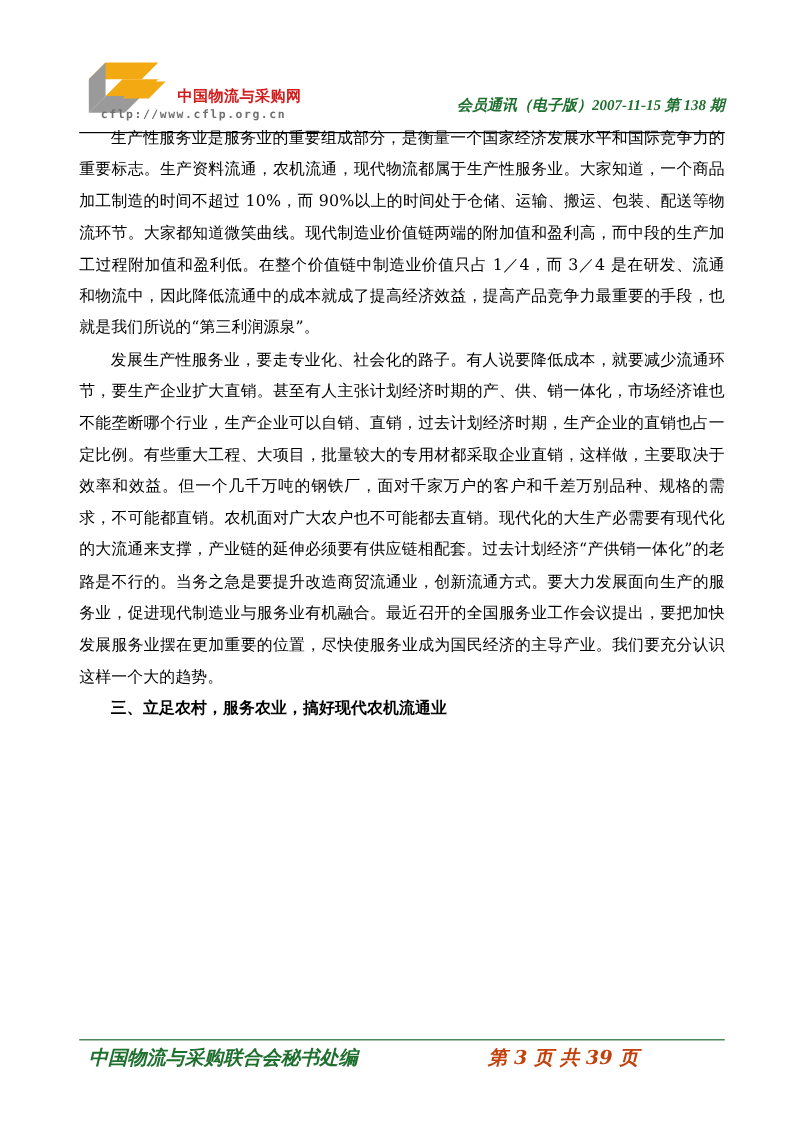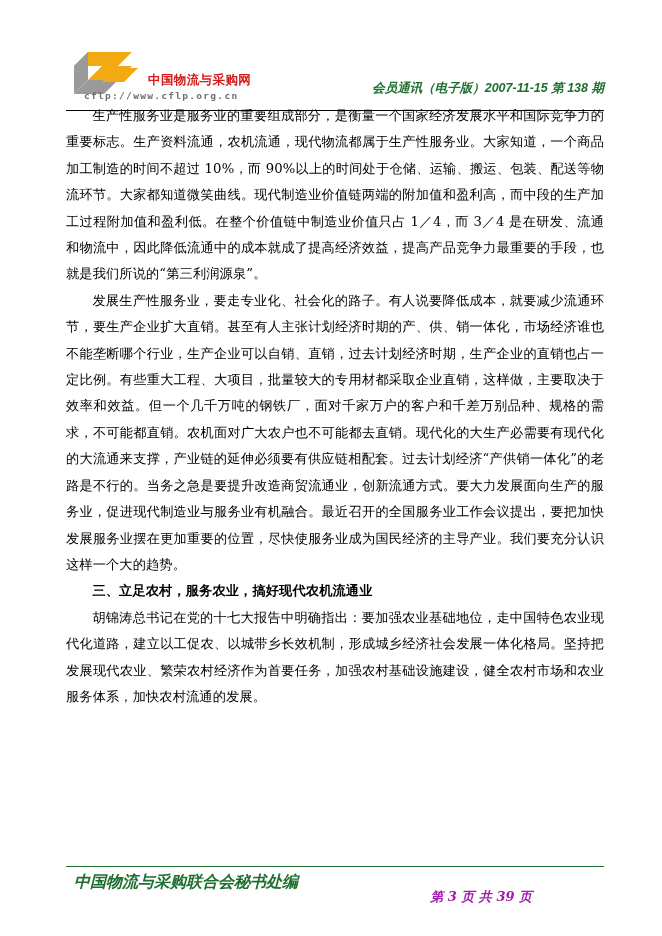--- a/index.html
+++ b/index.html
@@ -74,21 +74,21 @@
     letter-spacing: 1.3px;
     color: #6f6f6f;
     white-space: nowrap;
     line-height: 1;
   }
 
   .header-issue {
     position: absolute;
     right: 0px;
     top: 34px;
-    font-family: Liberation Sans, sans-serif;
+    font-family: Liberation Serif, serif;
     font-style: italic;
     font-weight: bold;
     font-size: 12.5px;
     color: #1f6f2f;
     white-space: nowrap;
     line-height: 1;
   }
 
   .header-rule {
     position: absolute;
@@ -152,25 +152,24 @@
     white-space: nowrap;
     line-height: 1.2;
   }
   .footer-right {
     position: absolute;
     right: 72px;
     top: 0;
     font-family: "DejaVu Serif", "Liberation Serif", serif;
     font-style: italic;
     font-weight: bold;
-    font-size: 13px;
-    color: #a21caf;
+    font-size: 16px;
+    color: #c2410c;
     white-space: nowrap;
     line-height: 1.2;
-    margin-top: 17px;
   }
 </style>
 </head>
 <body>
 
 <div class="page">
 
   <div class="header">
     <div class="header-inner">
 
@@ -191,21 +190,20 @@
       <div class="header-issue">会员通讯（电子版）2007-11-15 第 138 期</div>
 
     </div>
   </div>
   <div class="header-rule"></div>
 
   <div class="content">
     <p class="para">生产性服务业是服务业的重要组成部分，是衡量一个国家经济发展水平和国际竞争力的重要标志。生产资料流通，农机流通，现代物流都属于生产性服务业。大家知道，一个商品加工制造的时间不超过 10%，而 90%以上的时间处于仓储、运输、搬运、包装、配送等物流环节。大家都知道微笑曲线。现代制造业价值链两端的附加值和盈利高，而中段的生产加工过程附加值和盈利低。在整个价值链中制造业价值只占 1／4，而 3／4 是在研发、流通和物流中，因此降低流通中的成本就成了提高经济效益，提高产品竞争力最重要的手段，也就是我们所说的“第三利润源泉”。</p>
     <p class="para">发展生产性服务业，要走专业化、社会化的路子。有人说要降低成本，就要减少流通环节，要生产企业扩大直销。甚至有人主张计划经济时期的产、供、销一体化，市场经济谁也不能垄断哪个行业，生产企业可以自销、直销，过去计划经济时期，生产企业的直销也占一定比例。有些重大工程、大项目，批量较大的专用材都采取企业直销，这样做，主要取决于效率和效益。但一个几千万吨的钢铁厂，面对千家万户的客户和千差万别品种、规格的需求，不可能都直销。农机面对广大农户也不可能都去直销。现代化的大生产必需要有现代化的大流通来支撑，产业链的延伸必须要有供应链相配套。过去计划经济“产供销一体化”的老路是不行的。当务之急是要提升改造商贸流通业，创新流通方式。要大力发展面向生产的服务业，促进现代制造业与服务业有机融合。最近召开的全国服务业工作会议提出，要把加快发展服务业摆在更加重要的位置，尽快使服务业成为国民经济的主导产业。我们要充分认识这样一个大的趋势。</p>
     <h3 class="section-heading">三、立足农村，服务农业，搞好现代农机流通业</h3>
-    <p class="para">胡锦涛总书记在党的十七大报告中明确指出：要加强农业基础地位，走中国特色农业现代化道路，建立以工促农、以城带乡长效机制，形成城乡经济社会发展一体化格局。坚持把发展现代农业、繁荣农村经济作为首要任务，加强农村基础设施建设，健全农村市场和农业服务体系，加快农村流通的发展。</p>
   </div>
 
   <div class="footer-rule"></div>
   <div class="footer">
     <div class="footer-left">中国物流与采购联合会秘书处编</div>
     <div class="footer-right">第 3 页 共 39 页</div>
   </div>
 
 </div>
 

